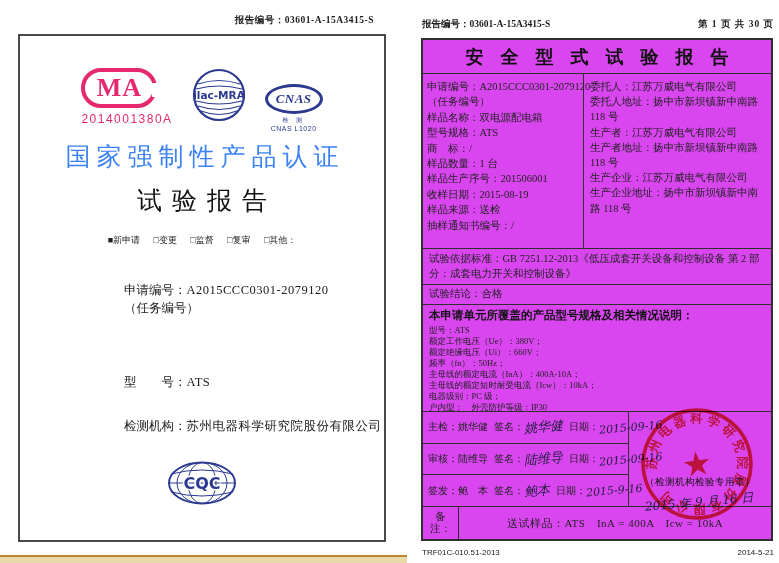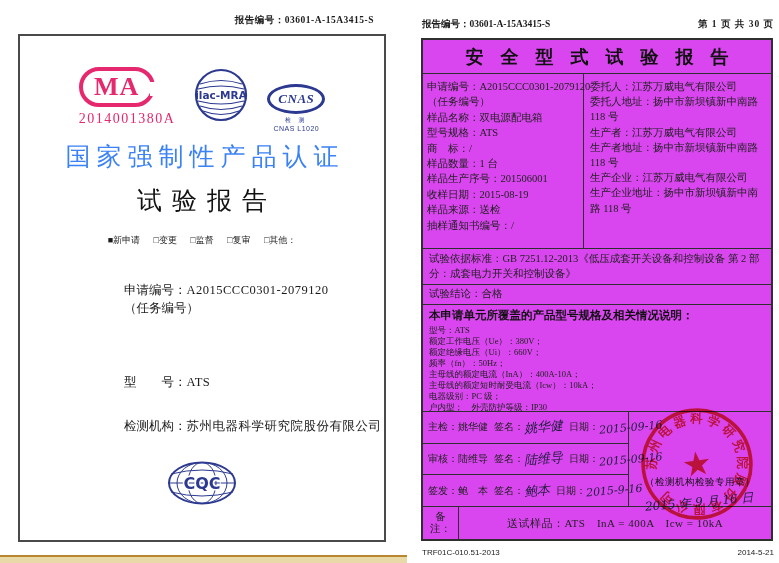--- a/index.html
+++ b/index.html
@@ -29,21 +29,21 @@
   .cma-wrap { text-align:center; }
   .cma-box {
     position:relative; width:76px; height:40px;
     border:4px solid #e6286e; border-radius:20px;
     display:flex; align-items:center; justify-content:center;
   }
   .cma-box::after {
     content:""; position:absolute; right:-6px; top:11px; width:7px; height:14px; background:#fff;
   }
   .cma-letters { font-size:26px; font-weight:bold; color:#e6286e; letter-spacing:1px; line-height:1; }
-  .cma-number { margin-top:4px; font-size:14px; color:#e6286e; letter-spacing:1.5px; font-family:Liberation Serif, serif; }
+  .cma-number { margin-top:4px; font-size:12px; color:#e6286e; letter-spacing:1.5px; font-family:Liberation Sans, sans-serif; }
   .cnas-wrap { text-align:center; margin-top:22px; }
   .cnas-ellipse {
     width:58px; height:30px; border:3px solid #2b3990; border-radius:50%;
     display:flex; align-items:center; justify-content:center;
   }
   .cnas-word { font-size:13px; font-weight:bold; font-style:italic; color:#2b3990; letter-spacing:.5px; }
   .cnas-sub { font-size:6px; color:#2b3990; margin-top:2px; letter-spacing:3px; }
   .cnas-code { font-size:7px; color:#2b3990; letter-spacing:.5px; font-family:"Liberation Sans",sans-serif; }
   .lp-title1 {
     position:absolute; top:104px; left:0; width:100%; text-align:center;

